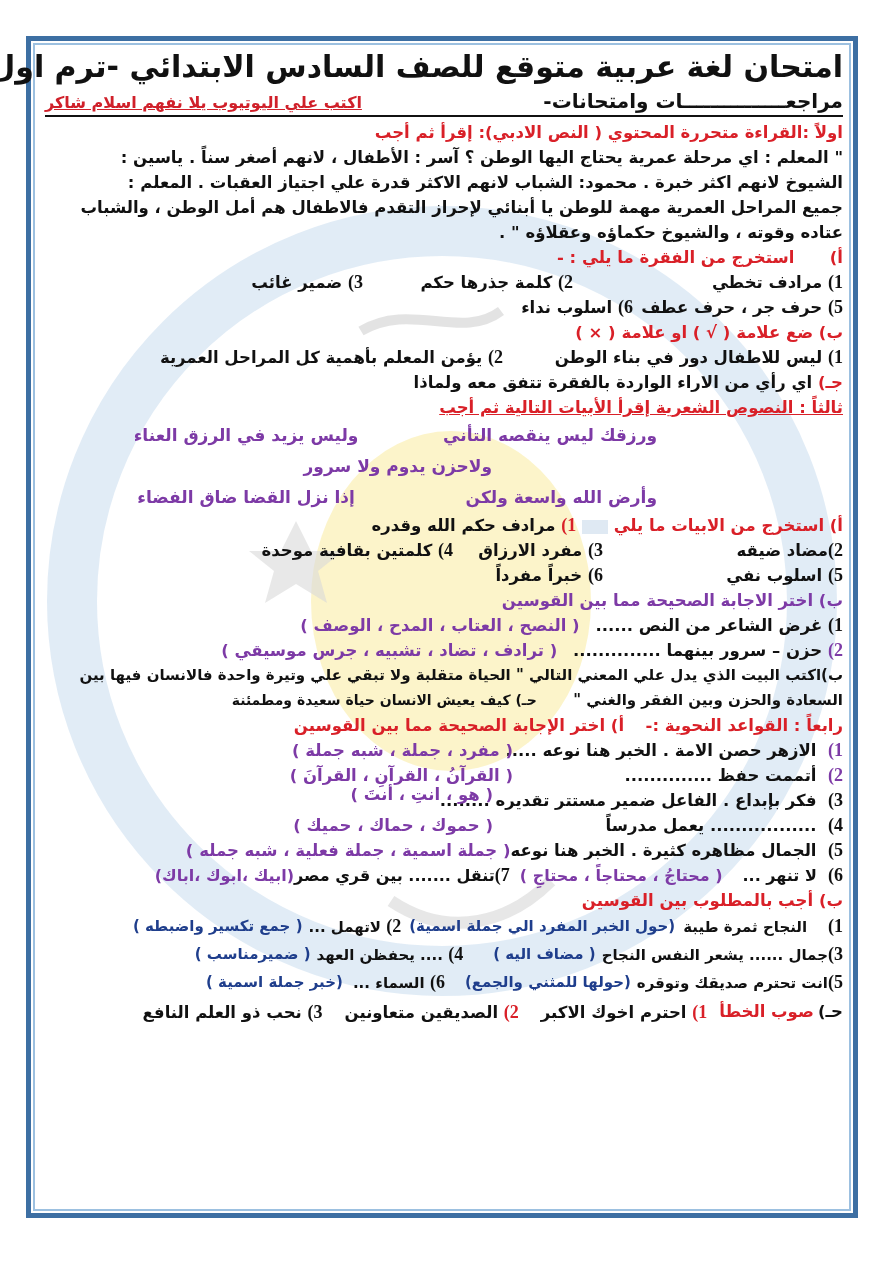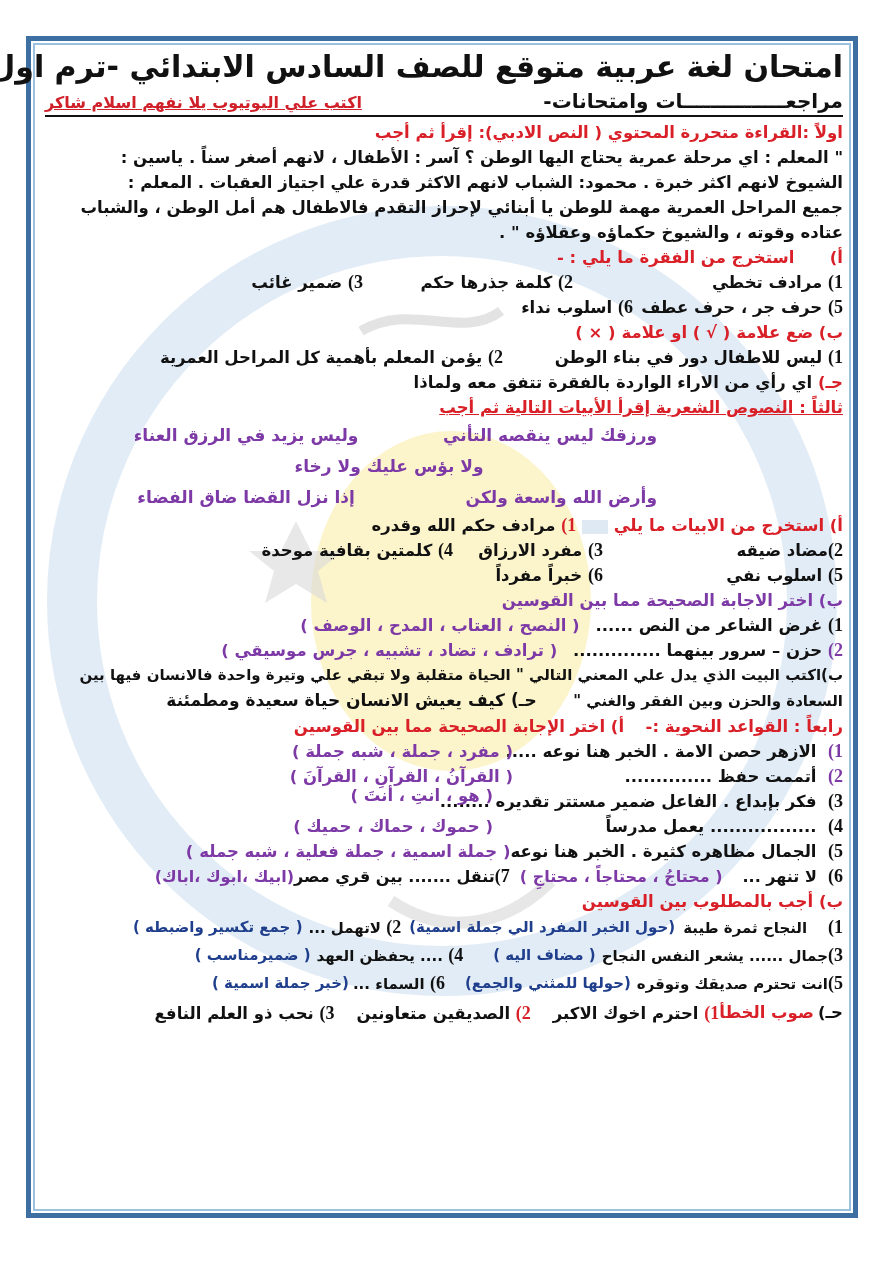--- a/index.html
+++ b/index.html
@@ -78,21 +78,21 @@
       <span>اي رأي من الاراء الواردة بالفقرة تتفق معه ولماذا</span>
     </div>
 
     <div class="line red ul">ثالثاً : النصوص الشعرية إقرأ الأبيات التالية ثم أجب</div>
     <div style="padding-right:110px">
       <div class="poem">
         <span class="h h1">ورزقك ليس ينقصه التأني</span>
         <span class="h h2">وليس يزيد في الرزق العناء</span>
       </div>
       <div class="poem">
-        <span class="h h2">ولا بؤس عليك ولا رخاء</span>
+        <span class="h h1" style="padding-right:22px;box-sizing:border-box">ولاحزن يدوم ولا سرور</span>
       </div>
       <div class="poem">
         <span class="h h1">وأرض الله واسعة  ولكن</span>
         <span class="h h2">إذا نزل القضا ضاق الفضاء</span>
       </div>
     </div>
     <div class="line">
       <span class="red">أ) استخرج من الابيات ما يلي</span>
       <span style="display:inline-block;width:26px;height:14px;background:#dfe9f3;vertical-align:middle"></span>
       <span class="red num">1)</span>
@@ -115,21 +115,21 @@
     </div>
     <div class="line">
       <span class="num purple">2)</span>
       <span>حزن – سرور بينهما ..............</span>
       <span class="purple" style="margin-right:10px">( ترادف ، تضاد ، تشبيه ، جرس موسيقي )</span>
     </div>
     <div class="line" style="font-size:15px">ب)اكتب البيت الذي يدل علي المعني التالي " الحياة متقلبة ولا تبقي علي وتيرة واحدة  فالانسان فيها بين</div>
     <div class="line" style="font-size:15px">
       <span>السعادة والحزن وبين الفقر والغني "</span>
       <span style="display:inline-block;width:26px"></span>
-      <span style="font-size:17px">حـ) كيف يعيش الانسان حياة سعيدة ومطمئنة</span>
+      <span style="font-size:14px">حـ) كيف يعيش الانسان حياة سعيدة ومطمئنة</span>
     </div>
 
     <div class="line red">
       <span>رابعاً : القواعد النحوية :-</span>
       <span style="display:inline-block;width:10px"></span>
       <span>أ) اختر الإجابة الصحيحة مما بين القوسين</span>
     </div>
     <div class="row">
       <span class="c" style="width:330px"><span class="num purple">1)</span>&nbsp; <span>الازهر حصن الامة . الخبر هنا نوعه .....</span></span>
       <span class="c purple">( مفرد ، جملة ، شبه جملة )</span>
@@ -167,23 +167,23 @@
     <div class="row" style="font-size:15px;line-height:27px">
       <span class="c"><span class="num">3)</span><span>جمال ...... يشعر النفس النجاح</span></span>
       <span class="c blue" style="margin-right:6px">( مضاف اليه )</span>
       <span class="c" style="margin-right:30px"><span class="num">4)</span> <span>.... يحفظن العهد</span></span>
       <span class="c blue" style="margin-right:6px">( ضميرمناسب )</span>
     </div>
     <div class="row" style="font-size:15px;line-height:27px">
       <span class="c"><span class="num">5)</span><span>انت تحترم صديقك وتوقره</span></span>
       <span class="c blue" style="margin-right:6px">(حولها للمثني والجمع)</span>
       <span class="c" style="margin-right:20px"><span class="num">6)</span> <span>السماء ...</span></span>
-      <span class="c blue" style="margin-right:4px">(خبر جملة اسمية  )</span>
+      <span class="c blue" style="margin-right:10px">(خبر جملة اسمية  )</span>
     </div>
     <div class="row" style="line-height:30px">
       <span class="c">حـ)</span>
       <span class="c red" style="margin-right:4px">صوب الخطأ</span>
-      <span class="c" style="margin-right:0"><span class="num red">1)</span> <span>احترم اخوك الاكبر</span></span>
+      <span class="c" style="margin-right:12px"><span class="num red">1)</span> <span>احترم اخوك الاكبر</span></span>
       <span class="c" style="margin-right:22px"><span class="num red">2)</span> <span>الصديقين متعاونين</span></span>
       <span class="c" style="margin-right:22px"><span class="num">3)</span> <span>نحب ذو العلم النافع</span></span>
     </div>
   </div>
 </div>
 
 </body></html>

